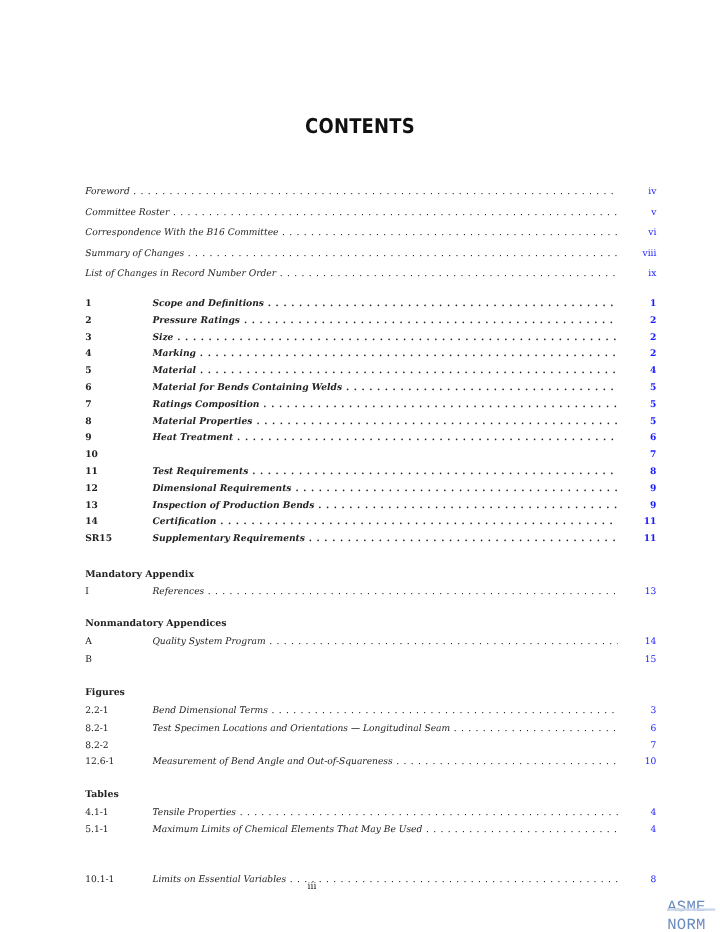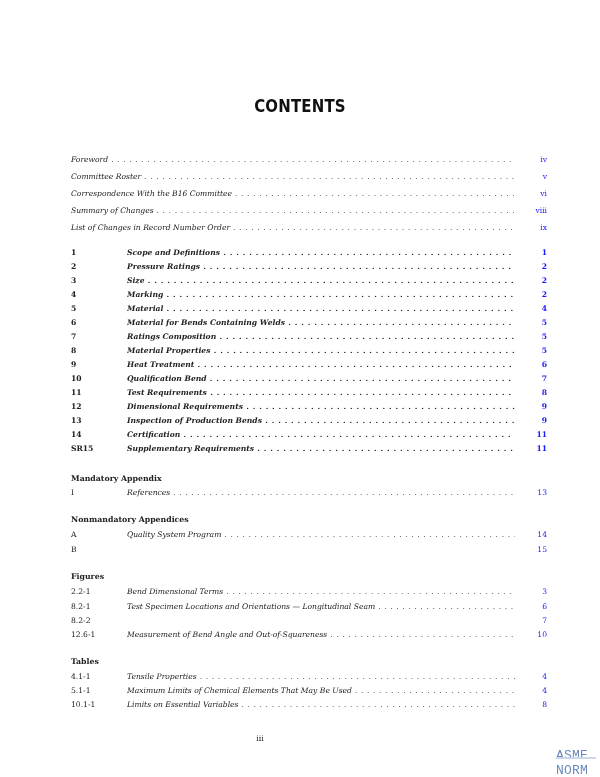--- a/index.html
+++ b/index.html
@@ -88,21 +88,20 @@
   <div class="lead"><span>Material Properties</span></div>
   <span class="page">5</span>
 </div>
 <div class="row indent bold" style="top:358px">
   <span class="num">9</span>
   <div class="lead"><span>Heat Treatment</span></div>
   <span class="page">6</span>
 </div>
 <div class="row indent bold" style="top:372px">
   <span class="num">10</span>
-  <div class="lead"><span>Qualification Bend</span></div>
   <span class="page">7</span>
 </div>
 <div class="row indent bold" style="top:386px">
   <span class="num">11</span>
   <div class="lead"><span>Test Requirements</span></div>
   <span class="page">8</span>
 </div>
 <div class="row indent bold" style="top:400px">
   <span class="num">12</span>
   <div class="lead"><span>Dimensional Requirements</span></div>
@@ -167,21 +166,21 @@
 <div class="row indent" style="top:670px">
   <span class="num">4.1-1</span>
   <div class="lead"><span>Tensile Properties</span></div>
   <span class="page">4</span>
 </div>
 <div class="row indent" style="top:684px">
   <span class="num">5.1-1</span>
   <div class="lead"><span>Maximum Limits of Chemical Elements That May Be Used</span></div>
   <span class="page">4</span>
 </div>
-<div class="row indent" style="top:698px">
+<div class="row indent" style="top:726px">
   <span class="num">10.1-1</span>
   <div class="lead"><span>Limits on Essential Variables</span></div>
   <span class="page">8</span>
 </div>
 
 <div class="footer">iii</div>
 <div class="watermark">ASME NORM</div>
 <div class="watermark-sub"></div>
 
 </body></html>

